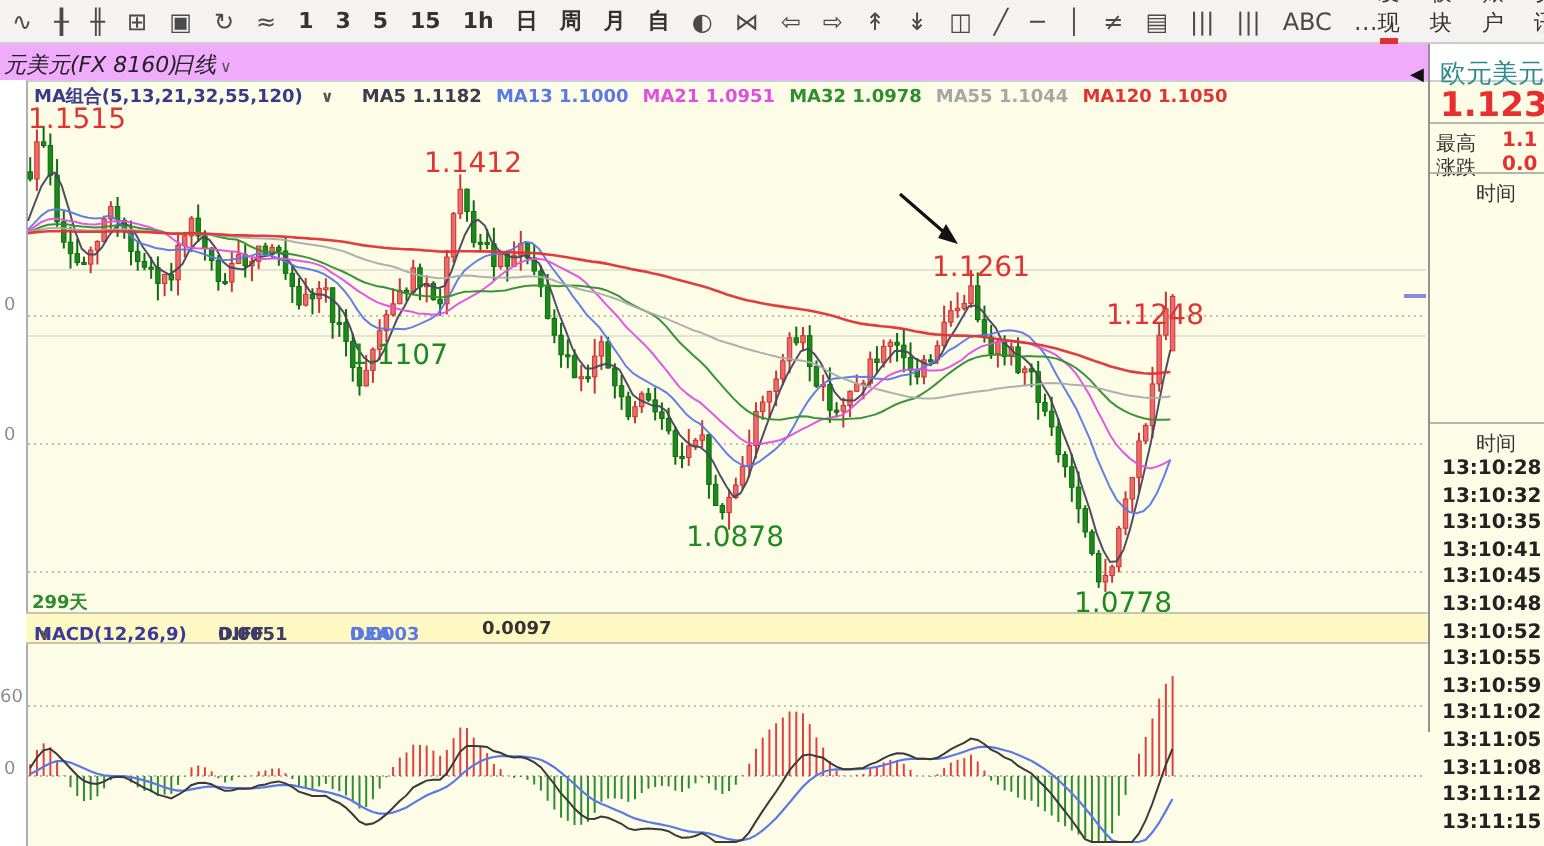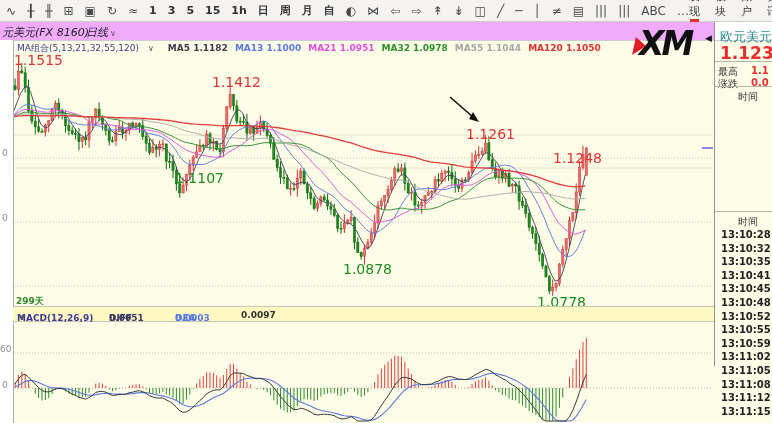--- a/index.html
+++ b/index.html
@@ -27,21 +27,21 @@
   .sb-price{position:absolute;left:5px;top:21px;font-size:17px;font-weight:bold;color:#e82e2e;white-space:nowrap;}
   .sb-row{position:absolute;left:3px;font-size:10px;color:#333;white-space:nowrap;width:60px;}
   .sb-row b{color:#e83030;font-weight:bold;position:absolute;left:33px;}
   .sb-div{position:absolute;left:0;width:58px;border-top:1px solid #b7b7a7;}
   .sb-time{position:absolute;left:3px;font-size:10px;color:#333;padding-left:20px;}
   .ts-list{position:absolute;left:6px;top:206px;width:60px;}
   .ts{font-size:10px;font-weight:bold;color:#222;height:13.6px;line-height:13.6px;white-space:nowrap;}
   
   .ma-bar{position:absolute;left:17px;top:42px;font-size:9px;white-space:nowrap;}
   .ma-bar span{margin-right:7px;}
-  .ma-group{color:#3a3a8c;font-weight:normal;margin-top:17px;}
+  .ma-group{color:#3a3a8c;font-weight:bold;margin-top:17px;}
   
   .ann{position:absolute;font-size:14px;white-space:nowrap;}
   .ann.red{color:#e03333;}
   .ann.green{color:#1e8b1e;}
   .frag{position:absolute;font-size:9px;color:#8d8d8d;}
   .days{position:absolute;left:16px;top:295px;font-size:9px;color:#2e8b2e;font-weight:bold;}
   
   .macd-band{position:absolute;left:13px;top:306px;width:701px;height:16px;background:#fef9c3;
     border-top:1px solid #c6c6b4;border-bottom:1px solid #c6c6b4;box-sizing:border-box;font-size:9px;white-space:nowrap;}
   .macd-band span{position:absolute;top:3px;}
@@ -677,21 +677,20 @@
         <span>DIFF</span> 
         <span>0.0051</span>
       </span>
     <span class="m-dea">
         <span>DEA</span> 
         <span>0.0003</span>
       </span>
     <span class="m-val">0.0097</span>
   </div>
 
-  <div class="xm-logo"><span class="xm-red"></span><span>XM</span></div>
   <div class="collapse">◀</div>
 
   <div class="sidebar">
     <div class="sb-title">欧元美元</div>
     <div class="sb-price">1.123</div>
     <div class="sb-div" style="top:39px"></div>
     <div id="sb-stats">
         <div class="sb-row" style="top: 43px;">最高<b>1.1</b></div>
         <div class="sb-row" style="top: 55px;">涨跌<b>0.0</b></div>
       </div>

